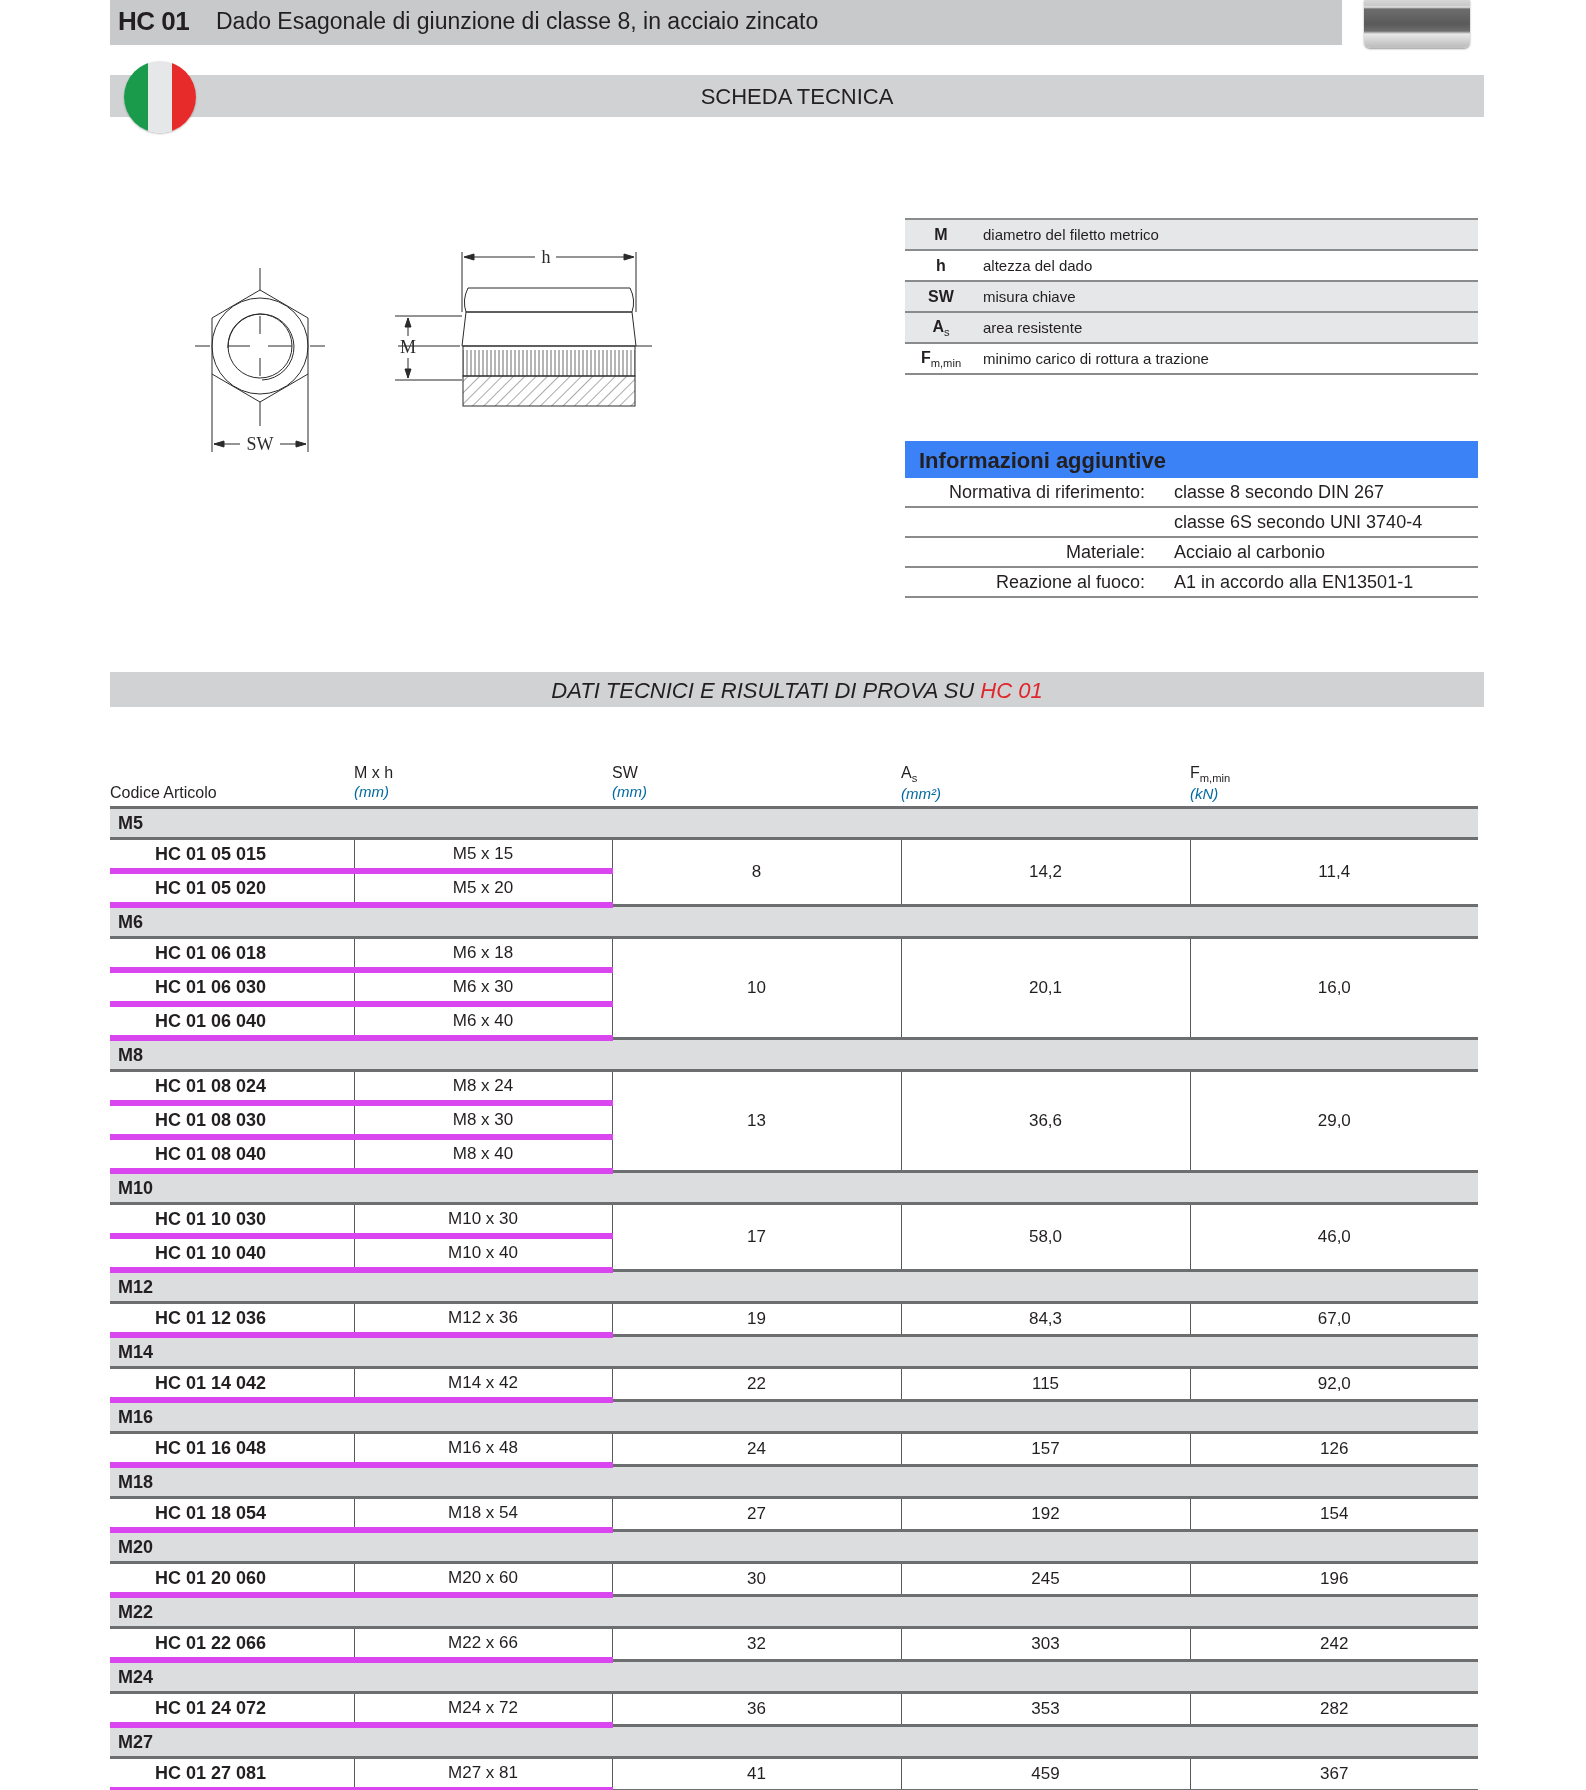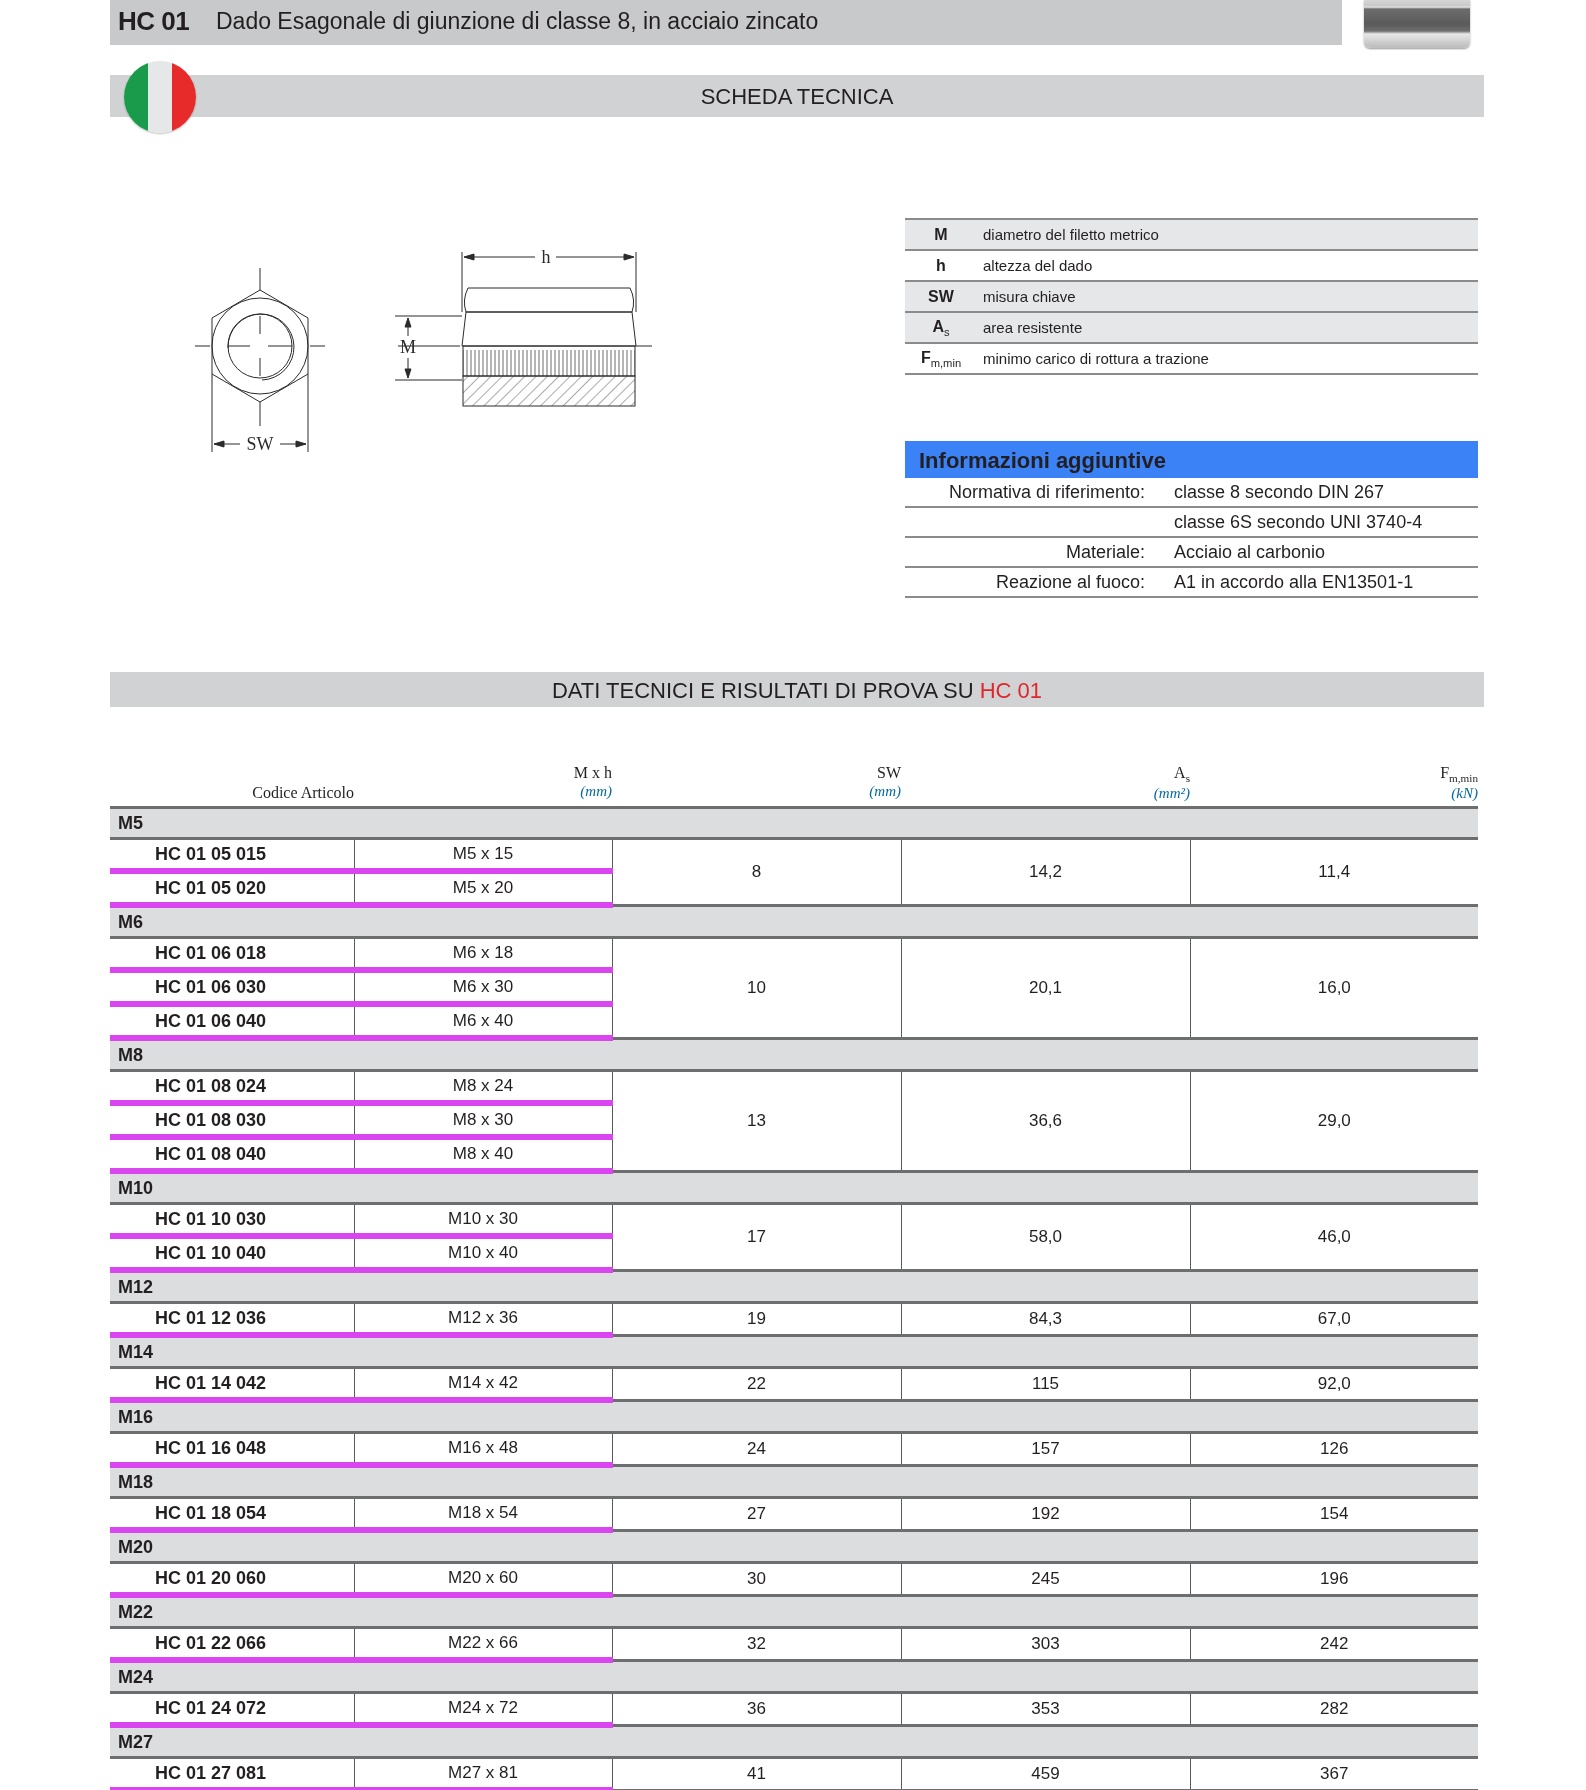--- a/index.html
+++ b/index.html
@@ -26,26 +26,26 @@
   .legend td.desc { padding-left:6px; }
   sub { font-size:0.7em; vertical-align:-0.35em; font-weight:normal; }
 
   .info-head { left:905px; top:441px; width:573px; height:37px; background:#3b82f6; }
   .info-head-text { left:14px; top:7px; font-size:22px; font-weight:bold; }
   .info { left:905px; top:478px; width:573px; border-collapse:collapse; }
   .info td { height:28px; border-bottom:2px solid #8a8b8d; font-size:18px; padding:0; }
   .info td.k { width:240px; text-align:right; padding-right:12px; }
   .info td.v { padding-left:17px; }
 
-  .dati-bar { left:110px; top:672px; width:1374px; height:35px; background:#d1d2d4; }
+  .dati-bar { left:110px; top:672px; width:1374px; height:35px; background:#d1d2d4;font-style:italic; }
   .dati-text { left:0; top:6px; width:1374px; text-align:center; font-size:22px; }
   .red { color:#e0262b; }
 
   .thead { left:110px; top:755px; width:1368px; height:53px; }
-  .th { position:absolute; text-align:right; font-size:16px; line-height:19px;font-family:Liberation Serif, serif; }
+  .th { position:absolute; text-align:left; font-size:16px; line-height:19px; }
   .th .unit { color:#0369a1; font-style:italic; font-size:15px; }
 
   .grid { left:110px; top:806px; width:1368px; border-collapse:collapse; table-layout:fixed; }
   .grid td { height:28px; padding:0; font-size:17px; text-align:center; border-left:1px solid #58595b; }
   .grid td:first-child { border-left:none; }
   .grid tr.grp td { background:#dcdddf; border-top:3px solid #6d6e70; border-bottom:3px solid #6d6e70; border-left:none;
                     text-align:left; padding-left:8px; font-weight:bold; font-size:18px; }
   .grid td.code { font-weight:bold; font-size:18px; text-align:left; padding-left:45px; }
   .grid tr.data td.code, .grid tr.data td.mh { border-bottom:6px solid #d946ef; }
   .grid tr.last td { border-bottom:3px solid #6d6e70; }

